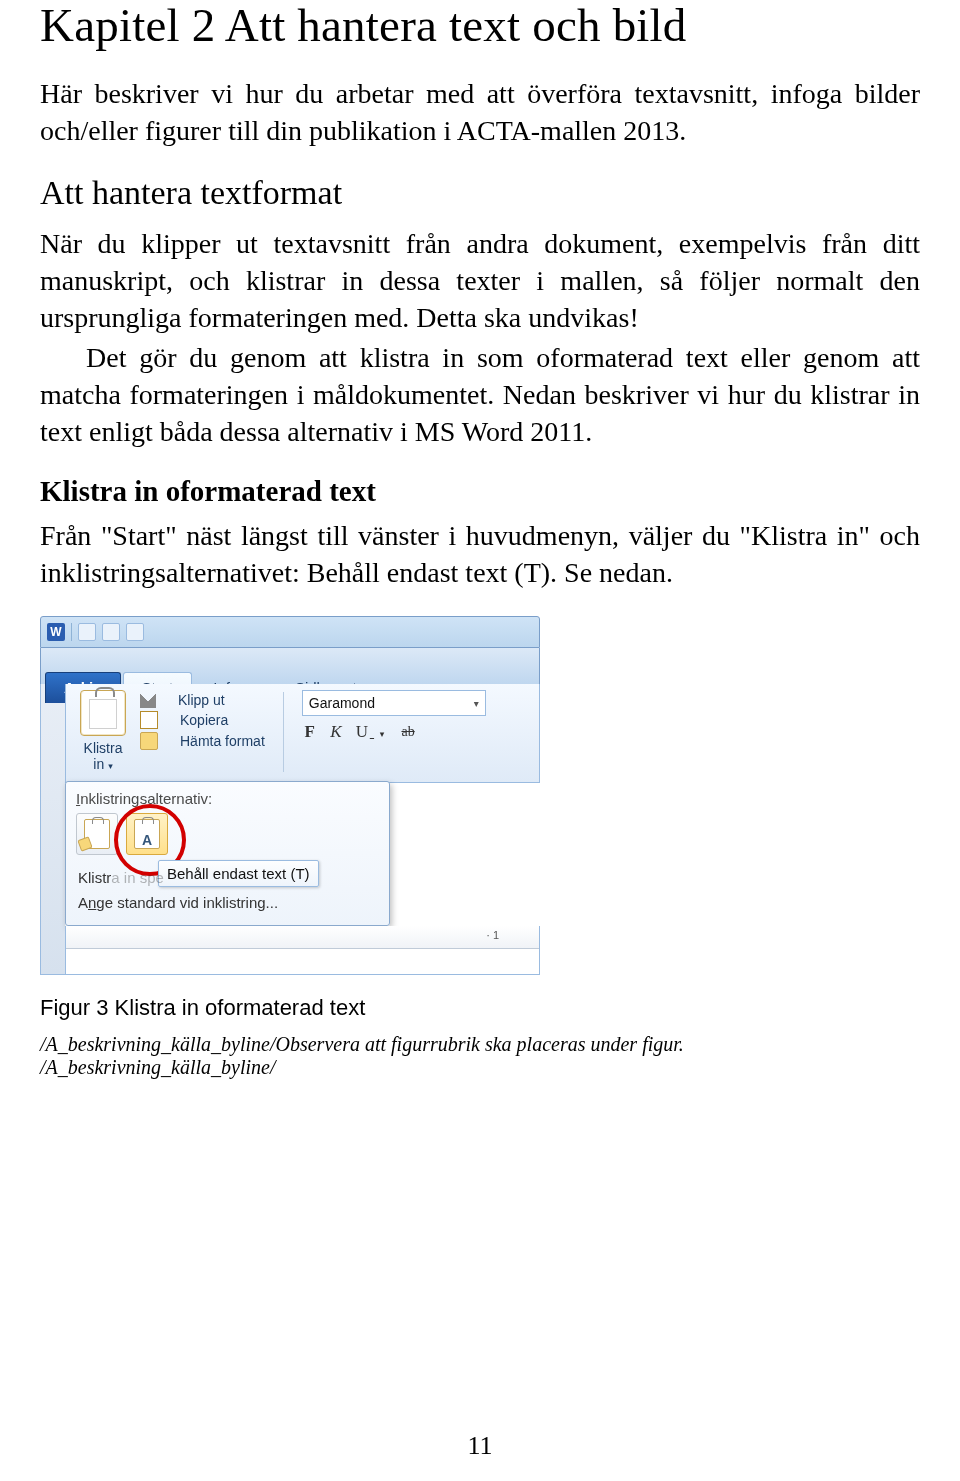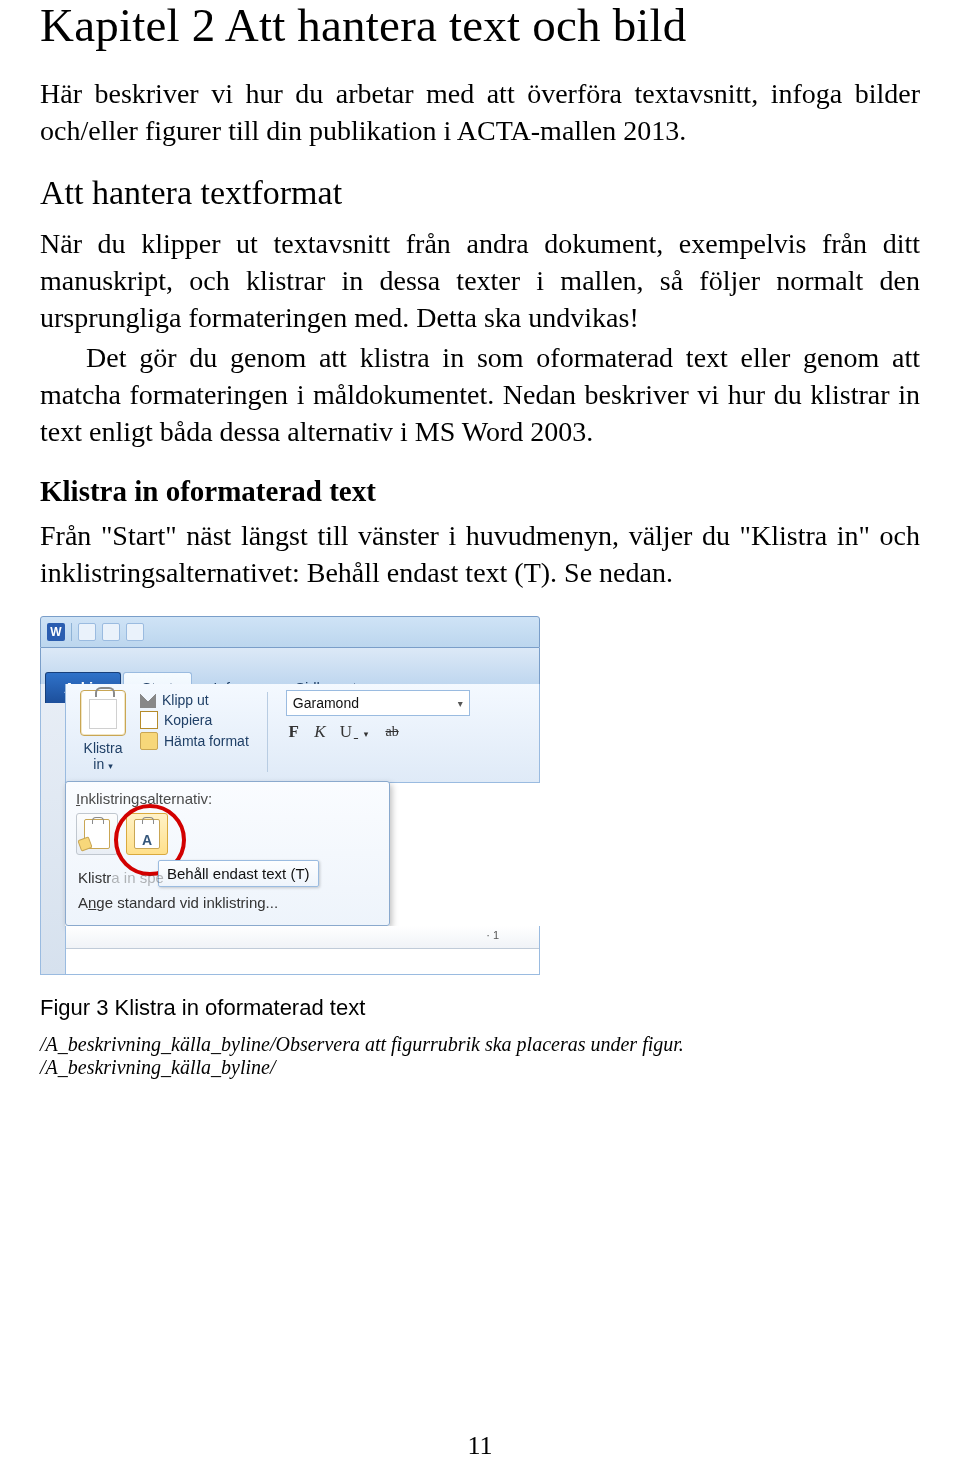--- a/index.html
+++ b/index.html
@@ -25,21 +25,21 @@
   .ribtabs .tab.active{background:linear-gradient(#f6fbff,#e8f2fc);border-color:#9abbe0;color:#1f3f66}
   .ribbon{background:linear-gradient(#f4f9ff,#dfeaf7);border:1px solid #9abbe0;border-top:none;padding:6px 8px 10px 8px;display:flex;gap:18px;align-items:flex-start;position:relative}
   .grp{display:flex;align-items:flex-start;gap:8px}
   .bigbtn{width:58px;text-align:center}
   .bigbtn .clip{width:44px;height:44px;margin:0 auto 4px auto;background:#fff;border:1px solid #c9a654;border-radius:4px;position:relative;box-shadow:0 1px 0 #fff inset,0 0 0 1px #f1e6c5 inset}
   .bigbtn .clip::before{content:"";position:absolute;top:-4px;left:14px;width:16px;height:8px;border:2px solid #8a8a8a;border-bottom:none;border-radius:6px 6px 0 0}
   .bigbtn .clip .sheet{position:absolute;top:8px;left:8px;right:8px;bottom:6px;background:#fff;border:1px solid #d0d0d0}
   .bigbtn .lbl{font-size:14px;color:#1f3f66}
   .bigbtn .dd{font-size:9px;color:#1f3f66}
   .cutcol{display:flex;flex-direction:column;gap:3px;padding-top:2px}
-  .cutcol .row{display:flex;align-items:center;gap:6px;font-size:14px;color:#1f3f66}
+  .cutcol .row{display:flex;align-items:center;gap:22px;font-size:14px;color:#1f3f66}
   .cutcol .ic{width:16px;height:16px;display:inline-block}
   .ic.cut{background:linear-gradient(45deg,#888 45%,transparent 46%),linear-gradient(-45deg,#888 45%,transparent 46%)}
   .ic.copy{border:1px solid #b58b2a;background:#fff}
   .ic.brush{background:#f7d77a;border:1px solid #c9a654;border-radius:2px}
   .vline{width:1px;align-self:stretch;background:#b8cce2;margin-top:2px}
   .fontgrp{display:flex;flex-direction:column;gap:6px}
   .fontrow{display:flex;gap:4px;align-items:flex-end}
   .fontsel{width:170px;height:24px;background:#fff;border:1px solid #9abbe0;display:flex;align-items:center;padding:0 6px;font-size:14px;justify-content:space-between}
   .fontsel .chev{font-size:10px;color:#555}
   .fmtrow{display:flex;gap:10px;align-items:center;font-family:'Times New Roman',serif;font-size:17px;color:#333}
@@ -71,21 +71,21 @@
 <body>
 
 <div class="page">
   <h1>Kapitel 2 Att hantera text och bild</h1>
   <p class="body">Här beskriver vi hur du arbetar med att överföra textavsnitt, infoga bilder och/eller figurer till din publikation i ACTA-mallen 2013.</p>
 
   <h2>Att hantera textformat</h2>
   <p class="body">
     <span>När du klipper ut textavsnitt från andra dokument, exempelvis från ditt manuskript, och klistrar in dessa texter i mallen, så följer normalt den ursprungliga formateringen med. Detta ska undvikas!</span>
   </p>
-  <p class="body" style="text-indent:46px;margin-top:-20px">Det gör du genom att klistra in som oformaterad text eller genom att matcha formateringen i måldokumentet. Nedan beskriver vi hur du klistrar in text enligt båda dessa alternativ i MS Word 2003.</p>
+  <p class="body" style="text-indent:46px;margin-top:-20px">Det gör du genom att klistra in som oformaterad text eller genom att matcha formateringen i måldokumentet. Nedan beskriver vi hur du klistrar in text enligt båda dessa alternativ i MS Word 2011.</p>
 
   <h3>Klistra in oformaterad text</h3>
   <p class="body">Från "Start" näst längst till vänster i huvudmenyn, väljer du "Klistra in" och inklistringsalternativet: Behåll endast text (T). Se nedan.</p>
 
   <div class="wordui">
     <div class="qat">
       <span class="wicon">W</span>
       <span class="sep"></span>
       <span class="mini"></span>
       <span class="mini"></span>

